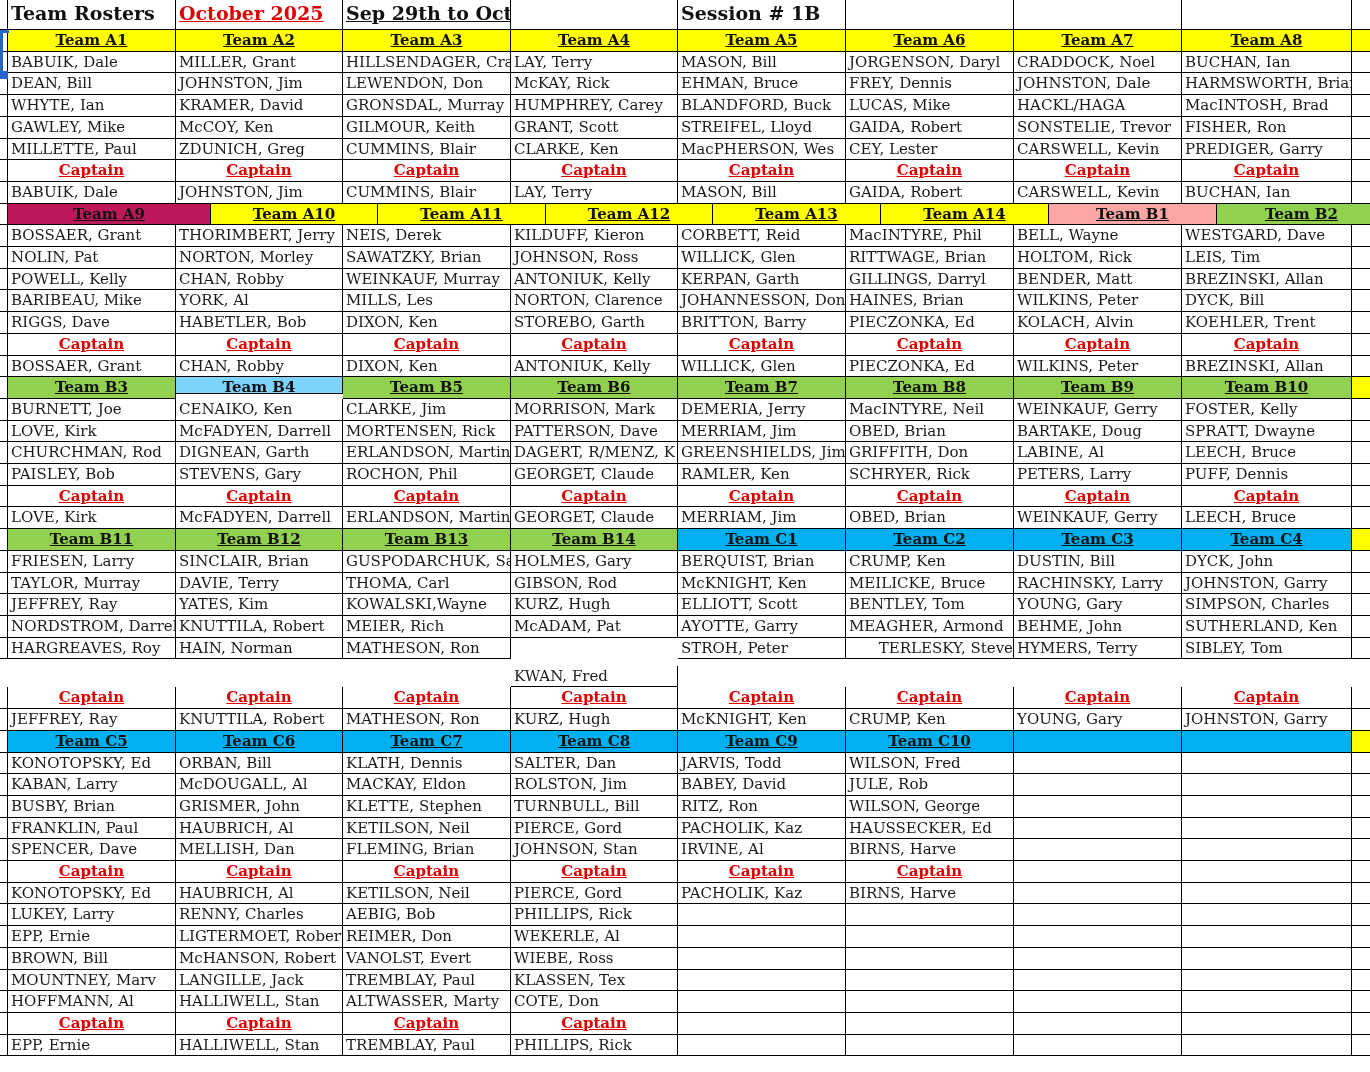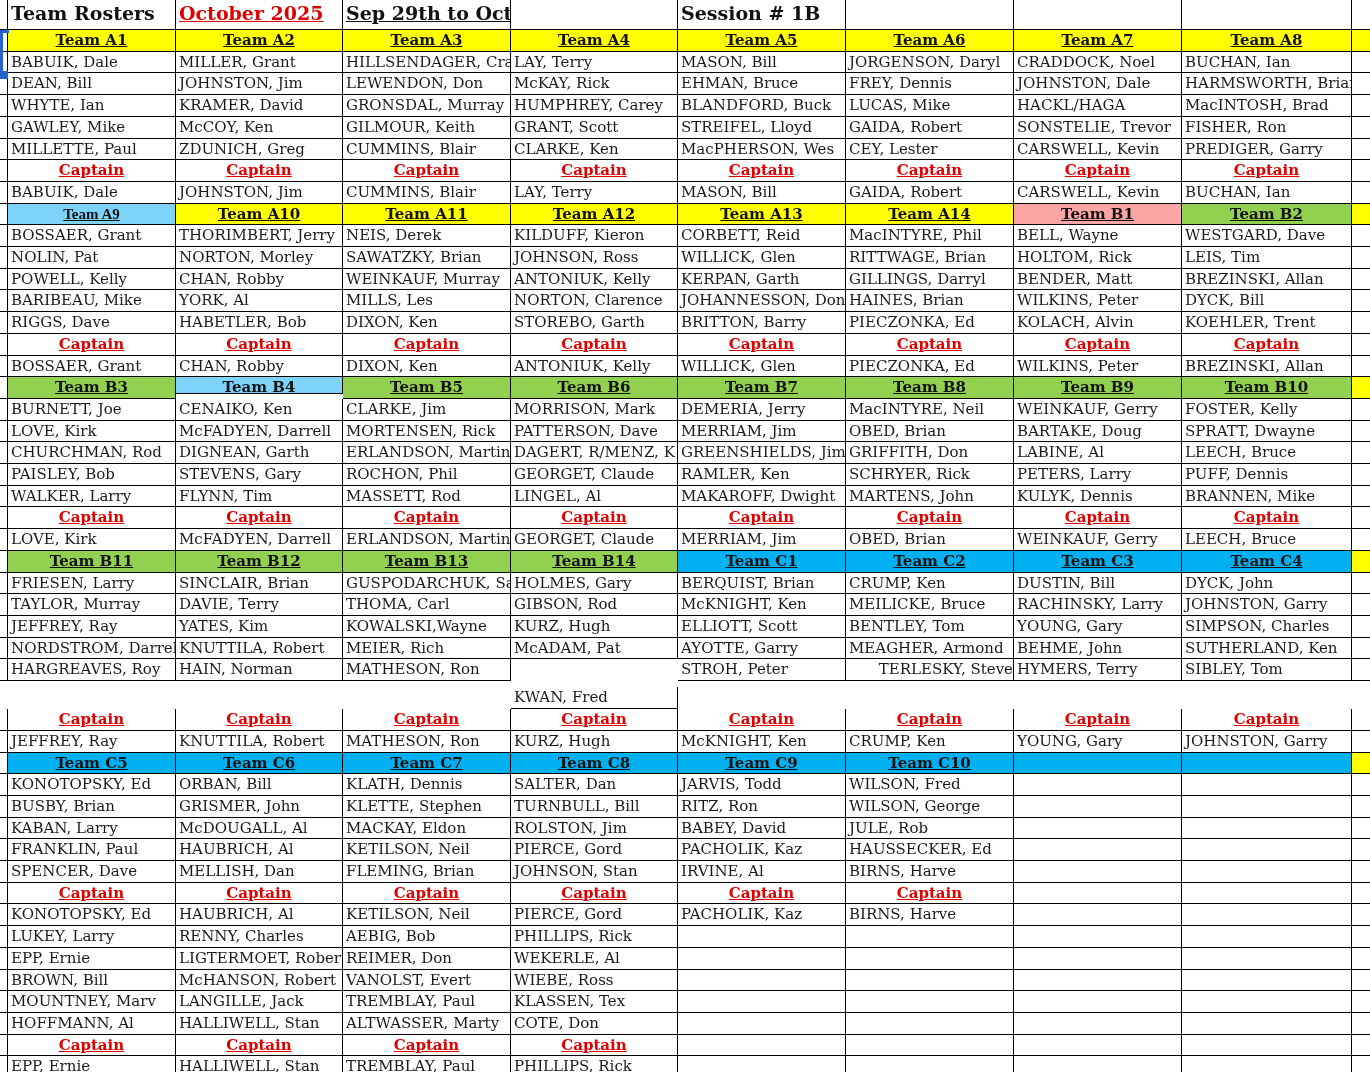--- a/index.html
+++ b/index.html
@@ -130,21 +130,21 @@
         <div class="cell name" style="width: 168px; height: 21.71px; line-height: 20.71px;">CUMMINS, Blair</div>
         <div class="cell name" style="width: 167px; height: 21.71px; line-height: 20.71px;">LAY, Terry</div>
         <div class="cell name" style="width: 168px; height: 21.71px; line-height: 20.71px;">MASON, Bill</div>
         <div class="cell name" style="width: 168px; height: 21.71px; line-height: 20.71px;">GAIDA, Robert</div>
         <div class="cell name" style="width: 168px; height: 21.71px; line-height: 20.71px;">CARSWELL, Kevin</div>
         <div class="cell name" style="width: 170px; height: 21.71px; line-height: 20.71px;">BUCHAN, Ian</div>
         <div class="cell side" style="width: 18px; height: 21.71px; line-height: 20.71px;"></div>
       </div>
       <div class="row">
         <div class="cell gutter" style="width: 8px; height: 21.71px; line-height: 20.71px;"></div>
-        <div class="cell hdr" style="width: 168px; height: 21.71px; line-height: 20.71px; background: #7dd3fc; font-family: Liberation Serif, serif;"><span>Team A9</span></div>
+        <div class="cell hdr" style="width: 203px; height: 21.71px; line-height: 20.71px; background: #be185d;"><span>Team A9</span></div>
         <div class="cell hdr" style="width: 167px; height: 21.71px; line-height: 20.71px; background: rgb(255, 255, 0);"><span>Team A10</span></div>
         <div class="cell hdr" style="width: 168px; height: 21.71px; line-height: 20.71px; background: rgb(255, 255, 0);"><span>Team A11</span></div>
         <div class="cell hdr" style="width: 167px; height: 21.71px; line-height: 20.71px; background: rgb(255, 255, 0);"><span>Team A12</span></div>
         <div class="cell hdr" style="width: 168px; height: 21.71px; line-height: 20.71px; background: rgb(255, 255, 0);"><span>Team A13</span></div>
         <div class="cell hdr" style="width: 168px; height: 21.71px; line-height: 20.71px; background: rgb(255, 255, 0);"><span>Team A14</span></div>
         <div class="cell hdr" style="width: 168px; height: 21.71px; line-height: 20.71px; background: #fca5a5;"><span>Team B1</span></div>
         <div class="cell hdr" style="width: 170px; height: 21.71px; line-height: 20.71px; background: rgb(146, 208, 80);"><span>Team B2</span></div>
         <div class="cell side" style="width: 18px; height: 21.71px; line-height: 20.71px; background: rgb(255, 255, 0);"></div>
       </div>
       <div class="row">
@@ -286,32 +286,20 @@
         <div class="cell name" style="width: 168px; height: 21.71px; line-height: 20.71px;">ROCHON, Phil</div>
         <div class="cell name" style="width: 167px; height: 21.71px; line-height: 20.71px;">GEORGET, Claude</div>
         <div class="cell name" style="width: 168px; height: 21.71px; line-height: 20.71px;">RAMLER, Ken</div>
         <div class="cell name" style="width: 168px; height: 21.71px; line-height: 20.71px;">SCHRYER, Rick</div>
         <div class="cell name" style="width: 168px; height: 21.71px; line-height: 20.71px;">PETERS, Larry</div>
         <div class="cell name" style="width: 170px; height: 21.71px; line-height: 20.71px;">PUFF, Dennis</div>
         <div class="cell side" style="width: 18px; height: 21.71px; line-height: 20.71px;"></div>
       </div>
       <div class="row">
         <div class="cell gutter" style="width: 8px; height: 21.71px; line-height: 20.71px;"></div>
-        <div class="cell name" style="width: 168px; height: 21.71px; line-height: 20.71px;">WALKER, Larry</div>
-        <div class="cell name" style="width: 167px; height: 21.71px; line-height: 20.71px;">FLYNN, Tim</div>
-        <div class="cell name" style="width: 168px; height: 21.71px; line-height: 20.71px;">MASSETT, Rod</div>
-        <div class="cell name" style="width: 167px; height: 21.71px; line-height: 20.71px;">LINGEL, Al</div>
-        <div class="cell name" style="width: 168px; height: 21.71px; line-height: 20.71px;">MAKAROFF, Dwight</div>
-        <div class="cell name" style="width: 168px; height: 21.71px; line-height: 20.71px;">MARTENS, John</div>
-        <div class="cell name" style="width: 168px; height: 21.71px; line-height: 20.71px;">KULYK, Dennis</div>
-        <div class="cell name" style="width: 170px; height: 21.71px; line-height: 20.71px;">BRANNEN, Mike</div>
-        <div class="cell side" style="width: 18px; height: 21.71px; line-height: 20.71px;"></div>
-      </div>
-      <div class="row">
-        <div class="cell gutter" style="width: 8px; height: 21.71px; line-height: 20.71px;"></div>
         <div class="cell capl" style="width: 168px; height: 21.71px; line-height: 20.71px; color: rgb(224, 0, 0);"><span>Captain</span></div>
         <div class="cell capl" style="width: 167px; height: 21.71px; line-height: 20.71px; color: rgb(224, 0, 0);"><span>Captain</span></div>
         <div class="cell capl" style="width: 168px; height: 21.71px; line-height: 20.71px; color: rgb(224, 0, 0);"><span>Captain</span></div>
         <div class="cell capl" style="width: 167px; height: 21.71px; line-height: 20.71px; color: rgb(224, 0, 0);"><span>Captain</span></div>
         <div class="cell capl" style="width: 168px; height: 21.71px; line-height: 20.71px; color: rgb(224, 0, 0);"><span>Captain</span></div>
         <div class="cell capl" style="width: 168px; height: 21.71px; line-height: 20.71px; color: rgb(224, 0, 0);"><span>Captain</span></div>
         <div class="cell capl" style="width: 168px; height: 21.71px; line-height: 20.71px; color: rgb(224, 0, 0);"><span>Captain</span></div>
         <div class="cell capl" style="width: 170px; height: 21.71px; line-height: 20.71px; color: rgb(224, 0, 0);"><span>Captain</span></div>
         <div class="cell side" style="width: 18px; height: 21.71px; line-height: 20.71px;"></div>
       </div>
@@ -442,38 +430,38 @@
         <div class="cell name" style="width: 168px; height: 21.71px; line-height: 20.71px;">KLATH, Dennis</div>
         <div class="cell name" style="width: 167px; height: 21.71px; line-height: 20.71px;">SALTER, Dan</div>
         <div class="cell name" style="width: 168px; height: 21.71px; line-height: 20.71px;">JARVIS, Todd</div>
         <div class="cell name" style="width: 168px; height: 21.71px; line-height: 20.71px;">WILSON, Fred</div>
         <div class="cell name" style="width: 168px; height: 21.71px; line-height: 20.71px;"></div>
         <div class="cell name" style="width: 170px; height: 21.71px; line-height: 20.71px;"></div>
         <div class="cell side" style="width: 18px; height: 21.71px; line-height: 20.71px;"></div>
       </div>
       <div class="row">
         <div class="cell gutter" style="width: 8px; height: 21.71px; line-height: 20.71px;"></div>
+        <div class="cell name" style="width: 168px; height: 21.71px; line-height: 20.71px;">KABAN, Larry</div>
+        <div class="cell name" style="width: 167px; height: 21.71px; line-height: 20.71px;">McDOUGALL, Al</div>
+        <div class="cell name" style="width: 168px; height: 21.71px; line-height: 20.71px;">MACKAY, Eldon</div>
+        <div class="cell name" style="width: 167px; height: 21.71px; line-height: 20.71px;">ROLSTON, Jim</div>
+        <div class="cell name" style="width: 168px; height: 21.71px; line-height: 20.71px;">BABEY, David</div>
+        <div class="cell name" style="width: 168px; height: 21.71px; line-height: 20.71px;">JULE, Rob</div>
+        <div class="cell name" style="width: 168px; height: 21.71px; line-height: 20.71px;"></div>
+        <div class="cell name" style="width: 170px; height: 21.71px; line-height: 20.71px;"></div>
+        <div class="cell side" style="width: 18px; height: 21.71px; line-height: 20.71px;"></div>
+      </div>
+      <div class="row">
+        <div class="cell gutter" style="width: 8px; height: 21.71px; line-height: 20.71px;"></div>
         <div class="cell name" style="width: 168px; height: 21.71px; line-height: 20.71px;">BUSBY, Brian</div>
         <div class="cell name" style="width: 167px; height: 21.71px; line-height: 20.71px;">GRISMER, John</div>
         <div class="cell name" style="width: 168px; height: 21.71px; line-height: 20.71px;">KLETTE, Stephen</div>
         <div class="cell name" style="width: 167px; height: 21.71px; line-height: 20.71px;">TURNBULL, Bill</div>
         <div class="cell name" style="width: 168px; height: 21.71px; line-height: 20.71px;">RITZ, Ron</div>
         <div class="cell name" style="width: 168px; height: 21.71px; line-height: 20.71px;">WILSON, George</div>
-        <div class="cell name" style="width: 168px; height: 21.71px; line-height: 20.71px;"></div>
-        <div class="cell name" style="width: 170px; height: 21.71px; line-height: 20.71px;"></div>
-        <div class="cell side" style="width: 18px; height: 21.71px; line-height: 20.71px;"></div>
-      </div>
-      <div class="row">
-        <div class="cell gutter" style="width: 8px; height: 21.71px; line-height: 20.71px;"></div>
-        <div class="cell name" style="width: 168px; height: 21.71px; line-height: 20.71px;">KABAN, Larry</div>
-        <div class="cell name" style="width: 167px; height: 21.71px; line-height: 20.71px;">McDOUGALL, Al</div>
-        <div class="cell name" style="width: 168px; height: 21.71px; line-height: 20.71px;">MACKAY, Eldon</div>
-        <div class="cell name" style="width: 167px; height: 21.71px; line-height: 20.71px;">ROLSTON, Jim</div>
-        <div class="cell name" style="width: 168px; height: 21.71px; line-height: 20.71px;">BABEY, David</div>
-        <div class="cell name" style="width: 168px; height: 21.71px; line-height: 20.71px;">JULE, Rob</div>
         <div class="cell name" style="width: 168px; height: 21.71px; line-height: 20.71px;"></div>
         <div class="cell name" style="width: 170px; height: 21.71px; line-height: 20.71px;"></div>
         <div class="cell side" style="width: 18px; height: 21.71px; line-height: 20.71px;"></div>
       </div>
       <div class="row">
         <div class="cell gutter" style="width: 8px; height: 21.71px; line-height: 20.71px;"></div>
         <div class="cell name" style="width: 168px; height: 21.71px; line-height: 20.71px;">FRANKLIN, Paul</div>
         <div class="cell name" style="width: 167px; height: 21.71px; line-height: 20.71px;">HAUBRICH, Al</div>
         <div class="cell name" style="width: 168px; height: 21.71px; line-height: 20.71px;">KETILSON, Neil</div>
         <div class="cell name" style="width: 167px; height: 21.71px; line-height: 20.71px;">PIERCE, Gord</div>

